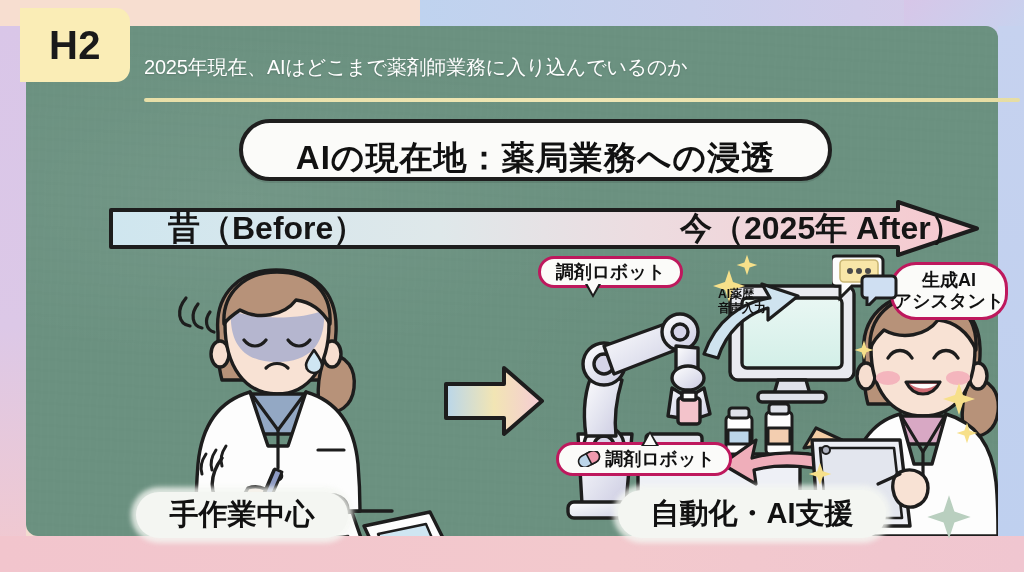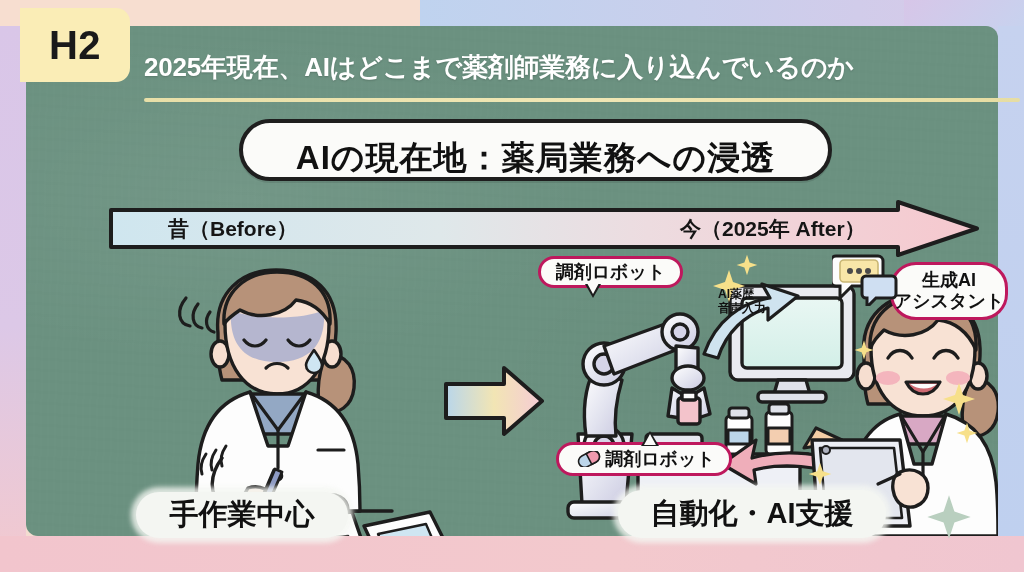--- a/index.html
+++ b/index.html
@@ -46,40 +46,40 @@
     display:flex; align-items:center; justify-content:center; z-index:8;margin-left:20px;
   }
   #h2-badge .lbl { font-size:40px; font-weight:bold; color:#1a1a1a; letter-spacing:.5px;
                    font-family:"Liberation Sans",sans-serif; }
 
   #header-title {
     position:absolute; left:118px; top:14px; right:18px; height:54px;
     display:flex; align-items:center; z-index:7;
   }
   #header-title .txt {
-    font-size:26px; font-weight:bold; color:#ffffff; white-space:nowrap;
+    font-size:20px; font-weight:normal; color:#ffffff; white-space:nowrap;
     letter-spacing:-.2px; text-shadow:0 1px 2px rgba(0,0,0,.18);
   }
   #header-rule { position:absolute; left:118px; top:72px; width:876px; height:4px;
     background:linear-gradient(90deg,#e8dfa8,#f0e7b5 50%,#e6dda3); border-radius:3px; z-index:7; }
 
   
   #main-pill {
     position:absolute; left:213px; top:93px; width:593px; height:62px;
     background:#fbfbf9; border:4px solid #1e1e1e; border-radius:34px;
     display:flex; align-items:center; justify-content:center; z-index:7;
     box-shadow:0 2px 0 rgba(0,0,0,.10);
   }
   #main-pill .txt { font-size:33px; font-weight:bold; color:#111; letter-spacing:1px; white-space:nowrap;margin-top:16px; }
 
   
   #arrow-band { position:absolute; left:82px; top:174px; width:872px; height:57px; z-index:6; }
   #arrow-band svg { display:block; width:100%; height:100%; }
   .band-label { position:absolute; top:0; height:57px; display:flex; align-items:center;
-                font-size:21px; font-weight:bold; color:#151515; white-space:nowrap; }
+                font-size:32px; font-weight:bold; color:#151515; white-space:nowrap; }
   #band-before { left:60px; }
   #band-after  { left:572px; }
 
   
   #scene { position:absolute; left:0; top:232px; width:972px; height:278px; z-index:5; }
   #scene svg { display:block; }
 
   
   .chalk-label {
     position:absolute; z-index:9; display:flex; align-items:center; justify-content:center;

